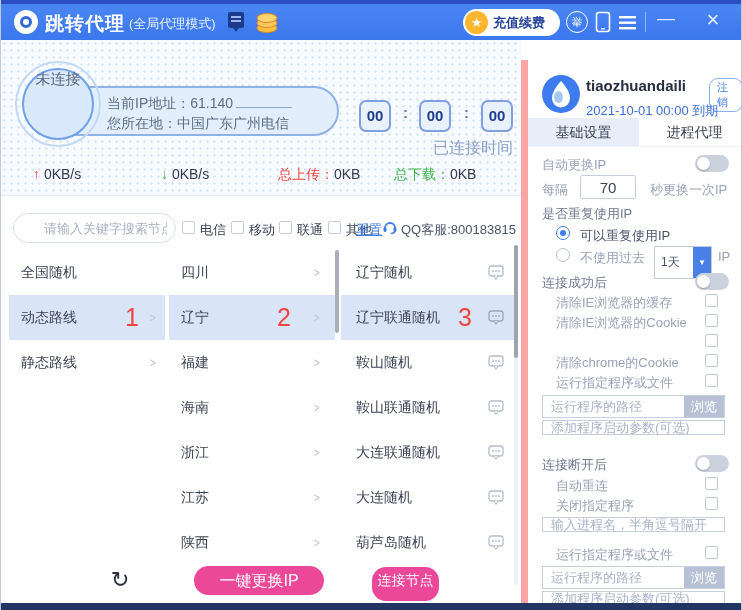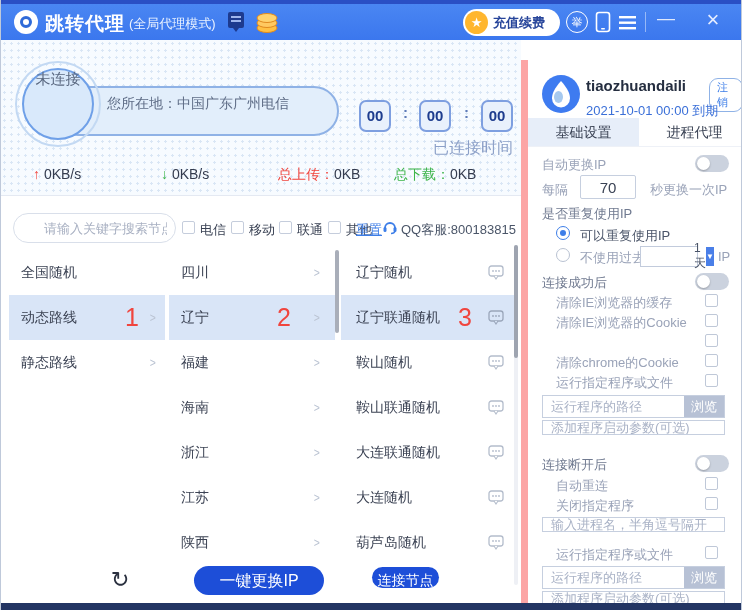--- a/index.html
+++ b/index.html
@@ -80,23 +80,23 @@
   .chev { position:absolute; color:#bac3d2; font-size:13px; transform:scaleX(.8); }
   .col1 .chev { right:8px; } .col2 .chev { right:14px; }
   .marker { position:absolute; color:#f0453e; font-size:25px; line-height:1; }
   .mk1{right:26px;} .mk2{right:44px;} .mk3{right:46px;}
   .bubble { position:absolute; right:14px; top:15px; }
   .sb { position:absolute; width:4px; border-radius:2px; }
   .sb2 { left:334px; top:53px; height:83px; background:#a9aeb9; }
   .sb3trk { left:513px; top:48px; height:340px; background:#eef0f5; }
   .sb3 { left:513px; top:48px; height:113px; background:#9ea4b0; }
   .refresh { left:110px; top:370px; font-size:22px; color:#2b3140; cursor:pointer; }
-  .btn { background:#1d4ed8; color:#fff; text-align:center; cursor:pointer; }
+  .btn { background:#ec4899; color:#fff; text-align:center; cursor:pointer; }
   .btnchange { left:193px; top:369px; width:130px; height:29px; border-radius:15px; font-size:16px; line-height:29px; }
-  .btnconnect { left:371px; top:370px; width:67px; height:21px; border-radius:14px; font-size:14px; line-height:27px;text-align:center; }
+  .btnconnect { left:371px; top:370px; width:67px; height:34px; border-radius:14px; font-size:14px; line-height:27px;text-align:center; }
 
   
   .sidebar { position:absolute; left:520px; top:40px; width:222px; height:563px;
              background:#fff; border-left:7px solid #fca5a5;margin-top:20px; }
   .sidebar > * { position:absolute; }
   .avatar { left:13px; top:14px; }
   .uname { left:58px; top:17px; font-size:15px; font-weight:bold; color:#252e40; }
   .logout { left:181px; top:18px; padding:1px 7px; border:1px solid #8fb2e6; border-radius:9px;
             font-size:11px; color:#3d7ee8; cursor:pointer; background:#fff; }
   .expiry { left:58px; top:42px; font-size:13px; color:#3a6fd8; }
@@ -108,22 +108,22 @@
   .stitle { color:#707a90; }
   .toggle { position:absolute; right:14px; width:34px; height:17px; border-radius:9px; background:#cbd2de; cursor:pointer; }
   .toggle::after { content:""; position:absolute; left:2px; top:2px; width:13px; height:13px; border-radius:50%;
                    background:#fff; box-shadow:0 1px 2px rgba(0,0,0,.25); }
   .scbx { position:absolute; right:25px; width:13px; height:13px; border:1px solid #bfc8d8; border-radius:2px; background:#fff; cursor:pointer; }
   .numinput { position:absolute; left:52px; width:56px; height:24px; border:1px solid #c6cfdf; border-radius:2px;
               text-align:center; font-size:15px; color:#3a4254; outline:none; }
   .radio { position:absolute; left:28px; width:14px; height:14px; border-radius:50%; border:1px solid #b9c2d2; background:#fff; cursor:pointer; }
   .radio.on { border:1px solid #3d7ee8; }
   .radio.on::after { content:""; position:absolute; left:3px; top:3px; width:6px; height:6px; border-radius:50%; background:#3d7ee8; }
-  .ddown { position:absolute; left:112px; width:58px; height:21px; border:1px solid #c2cbdc; background:#fff;
-           display:flex; align-items:center; cursor:pointer;padding-left:47px; }
+  .ddown { position:absolute; left:126px; width:58px; height:33px; border:1px solid #c2cbdc; background:#fff;
+           display:flex; align-items:center; cursor:pointer; }
   .ddtxt { flex:1; padding-left:6px; font-size:12px; color:#4a5468; }
   .ddbtn { width:18px; height:100%; background:#4a7fe8; color:#fff; font-size:8px;
            display:flex; align-items:center; justify-content:center; }
   .pathrow { position:absolute; left:14px; width:183px; height:23px; border:1px solid #c6cfdf; display:flex; background:#fff; }
   .pathrow input { flex:1; border:none; outline:none; padding-left:8px; font-size:13px; color:#4a5568; min-width:0; }
   .pathrow input::placeholder, .arginput::placeholder { color:#a9b2c6; }
   .browse { width:40px; background:#b7c1d5; color:#fff; font-size:13px; text-align:center; line-height:21px; cursor:pointer; }
   .arginput { position:absolute; left:14px; width:183px; height:15px; border:1px solid #c6cfdf;
               padding-left:8px; font-size:13px; color:#4a5568; outline:none; }
 
@@ -182,20 +182,21 @@
           <rect width="17" height="2.4" y="11" fill="#fff"></rect>
         </svg>
     </span>
     <span class="tdiv"></span>
     <span class="minbtn">—</span>
     <span class="closebtn">×</span>
   </div>
 
   <div class="statusarea">
     <div class="ippill">
+      <div><span>当前IP地址：</span><span>61.140</span><span class="uline"></span></div>
       <div><span>您所在地：</span><span>中国广东广州电信</span></div>
     </div>
     <div class="bigcircle">
       <div class="inner">
           <span>未连接</span>
         </div>
     </div>
     <div class="tbox tb1">00</div>
     <span class="tcolon tc1">:</span>
     <div class="tbox tb2">00</div>

